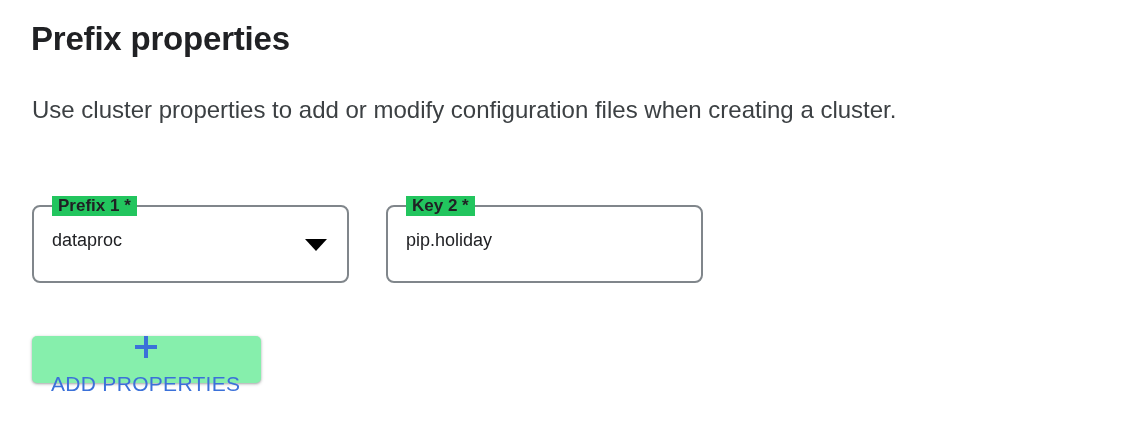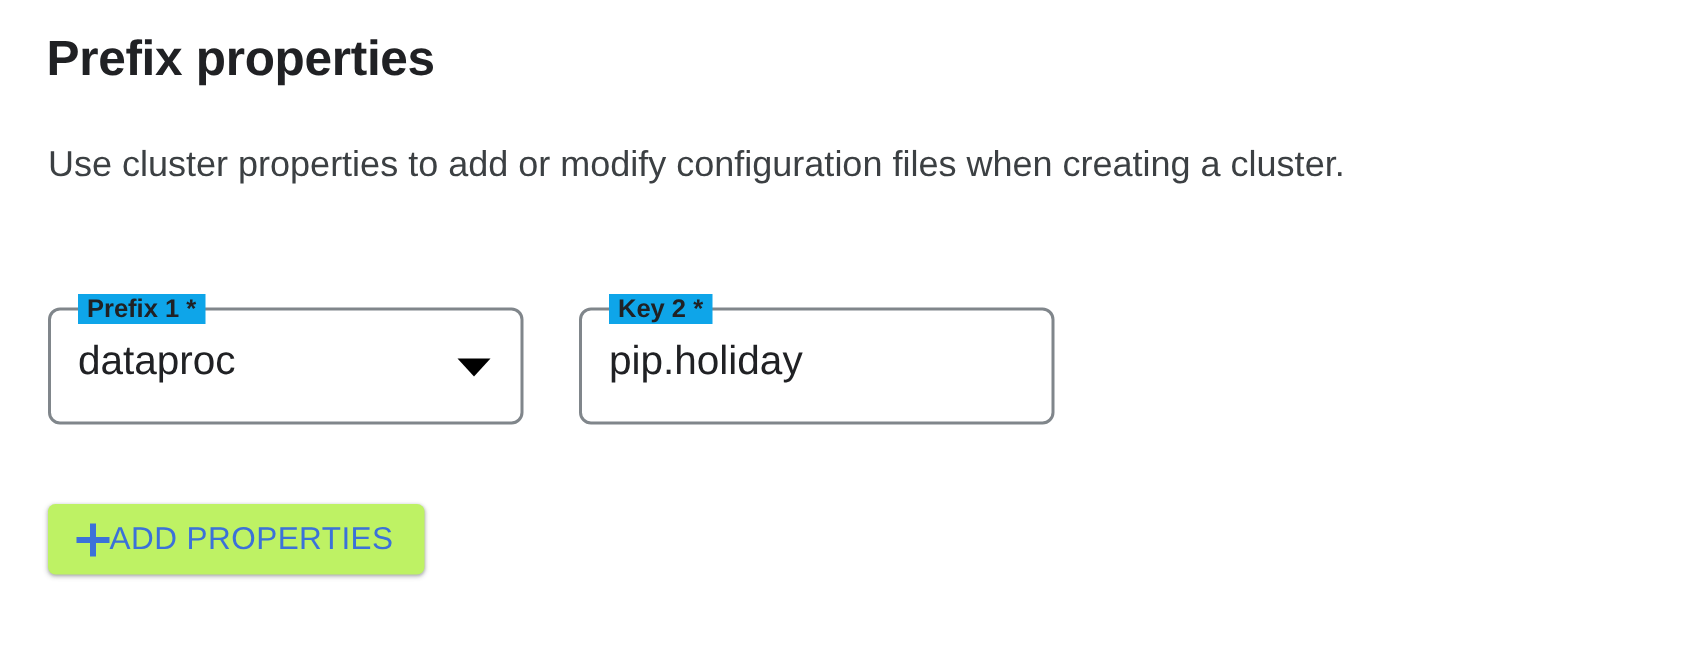--- a/index.html
+++ b/index.html
@@ -63,35 +63,35 @@
   .field-prefix { left: 32px;  width: 317px; }
   .field-key    { left: 386px; width: 317px; }
   .field-value  { left: 740px; width: 314px; }
 
   
   .field-label {
     position: absolute;
     top: -11px;
     left: 18px;
     padding: 0 6px;
-    background: #0ea5e9;
+    background: #22c55e;
     font-size: 17px;
     line-height: 20px;
     font-weight: 700;
     color: #202124;
     white-space: nowrap;
   }
 
   .field-value-text {
     position: absolute;
     left: 18px;
     right: 14px;
     top: 16px;
     height: 34px;
-    font-size: 27px;
+    font-size: 18px;
     line-height: 34px;
     font-weight: 400;
     color: #202124;
     white-space: nowrap;
     overflow: hidden;
   }
 
   .field-prefix .field-value-text { right: 48px; }
 
   
@@ -109,27 +109,29 @@
 
   
   .add-btn {
     position: absolute;
     left: 32px;
     top: 336px;
     height: 47px;
     padding: 0 21px 0 19px;
     display: flex;
     align-items: center;
-    background: #bef264;
+    gap: 14px;
+    background: #86efac;
     border: none;
     border-radius: 5px;
     box-shadow: 0 1px 2px 0 rgba(60,64,67,0.30),
                 0 1px 3px 1px rgba(60,64,67,0.15);
     cursor: pointer;
     font-family: "Liberation Sans", sans-serif;
+    flex-direction: column;
   }
   .plus-icon {
     position: relative;
     width: 22px;
     height: 22px;
     flex: 0 0 22px;
   }
   .plus-icon::before,
   .plus-icon::after {
     content: "";

